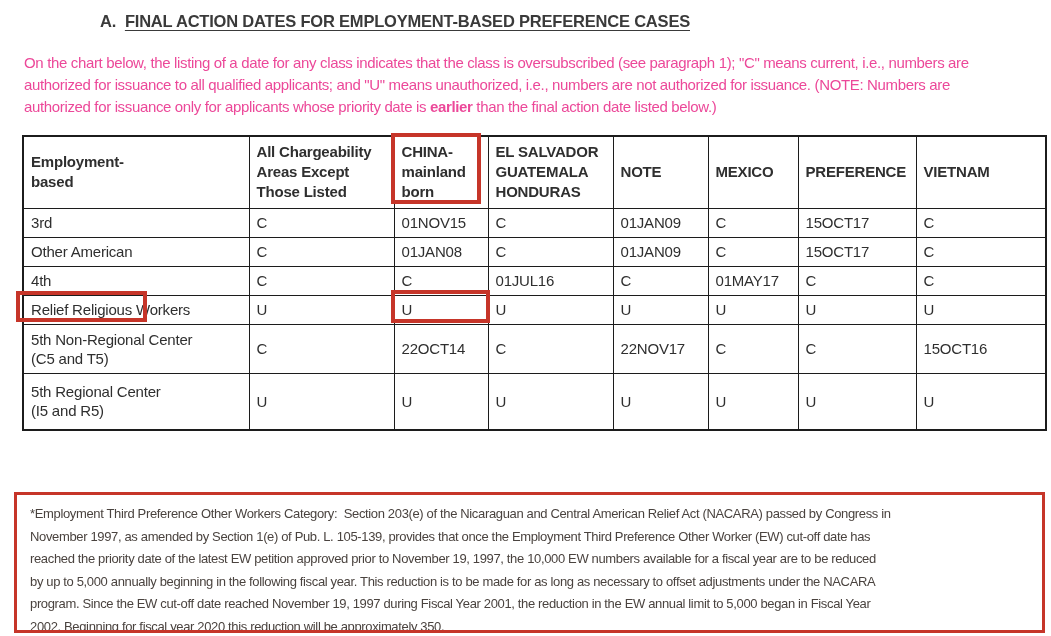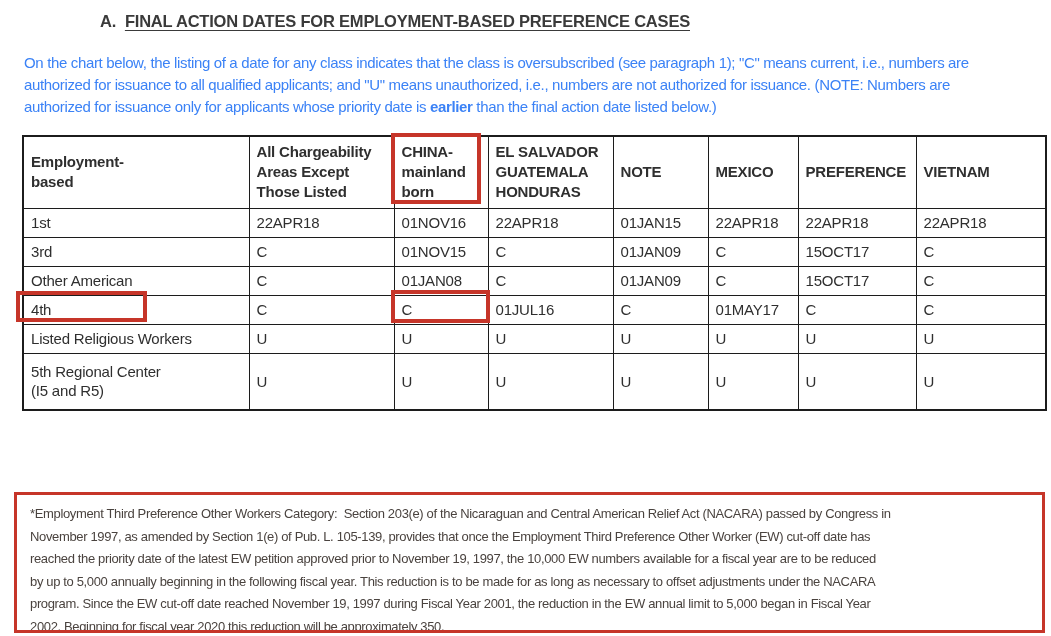--- a/index.html
+++ b/index.html
@@ -26,21 +26,21 @@
     text-decoration: underline;
     text-underline-offset: 3px;
   }
   .intro {
     position: absolute;
     top: 52px; left: 24px;
     width: 1020px;
     font-size: 15px;
     line-height: 22px;
     letter-spacing: -0.35px;
-    color: #3b82f6;
+    color: #ec4899;
     white-space: pre;
   }
   .intro b { font-weight: bold; }
   table.fad {
     position: absolute;
     top: 135px; left: 22px;
     border-collapse: collapse;
     table-layout: fixed;
     width: 1023px;
     font-size: 15px;
@@ -129,30 +129,20 @@
 GUATEMALA
 HONDURAS</th>
         <th>NOTE</th>
         <th>MEXICO</th>
         <th>PREFERENCE</th>
         <th>VIETNAM</th>
       </tr>
     </thead>
     <tbody>
       <tr class="r-s">
-        <td>1st</td>
-        <td>22APR18</td>
-        <td>01NOV16</td>
-        <td>22APR18</td>
-        <td>01JAN15</td>
-        <td>22APR18</td>
-        <td>22APR18</td>
-        <td>22APR18</td>
-      </tr>
-      <tr class="r-s">
         <td>3rd</td>
         <td>C</td>
         <td>01NOV15</td>
         <td>C</td>
         <td>01JAN09</td>
         <td>C</td>
         <td>15OCT17</td>
         <td>C</td>
       </tr>
       <tr class="r-s">
@@ -169,28 +159,39 @@
         <td>4th</td>
         <td>C</td>
         <td>C</td>
         <td>01JUL16</td>
         <td>C</td>
         <td>01MAY17</td>
         <td>C</td>
         <td>C</td>
       </tr>
       <tr class="r-s">
-        <td>Listed Religious Workers</td>
-        <td>U</td>
-        <td>U</td>
-        <td>U</td>
-        <td>U</td>
-        <td>U</td>
-        <td>U</td>
-        <td>U</td>
+        <td>Relief Religious Workers</td>
+        <td>U</td>
+        <td>U</td>
+        <td>U</td>
+        <td>U</td>
+        <td>U</td>
+        <td>U</td>
+        <td>U</td>
+      </tr>
+      <tr class="r-m">
+        <td>5th Non-Regional Center
+(C5 and T5)</td>
+        <td>C</td>
+        <td>22OCT14</td>
+        <td>C</td>
+        <td>22NOV17</td>
+        <td>C</td>
+        <td>C</td>
+        <td>15OCT16</td>
       </tr>
       <tr class="r-l">
         <td>5th Regional Center
 (I5 and R5)</td>
         <td>U</td>
         <td>U</td>
         <td>U</td>
         <td>U</td>
         <td>U</td>
         <td>U</td>

